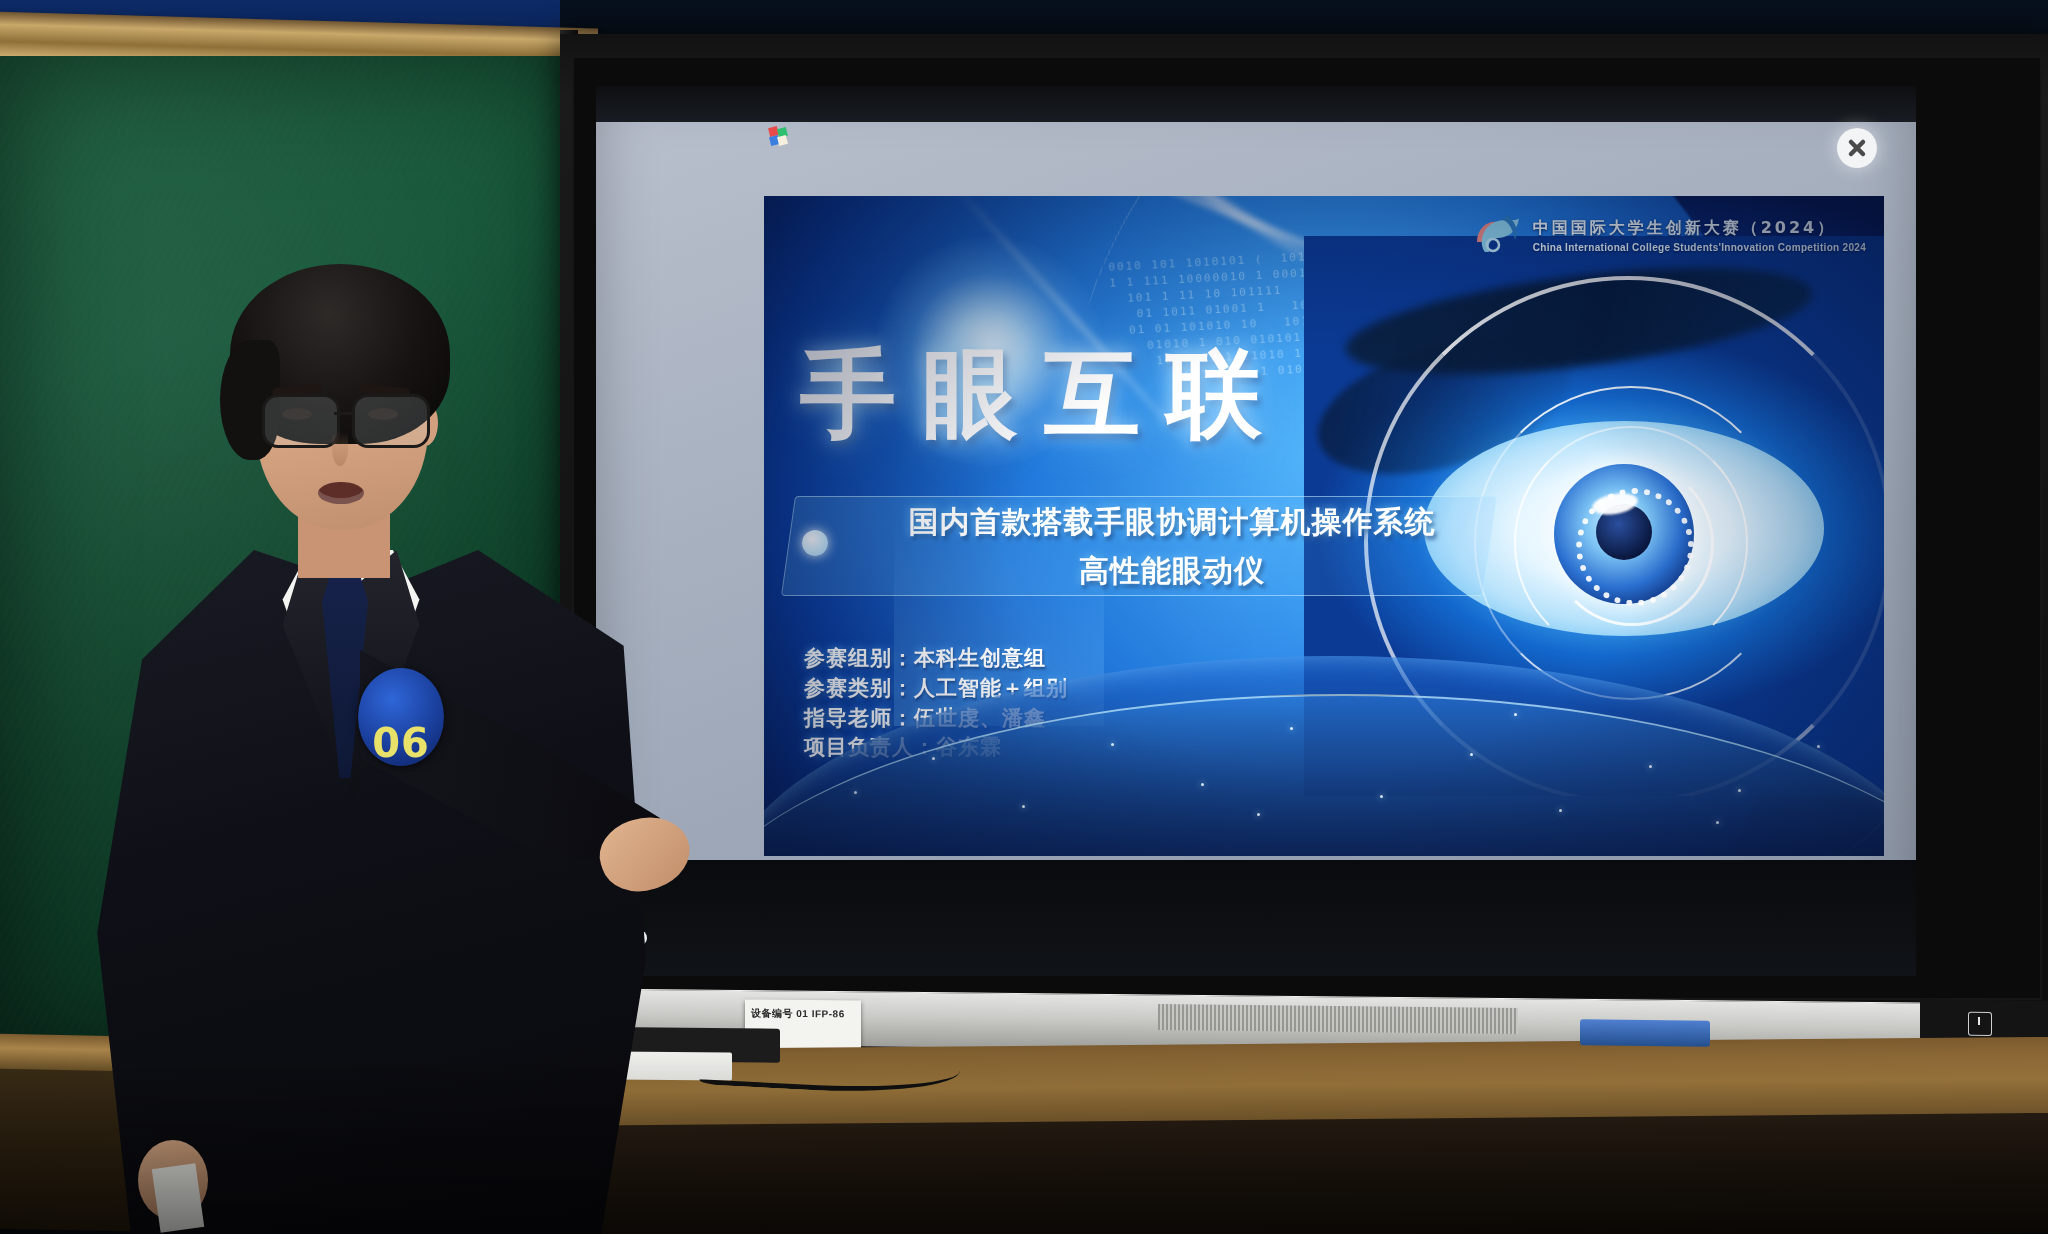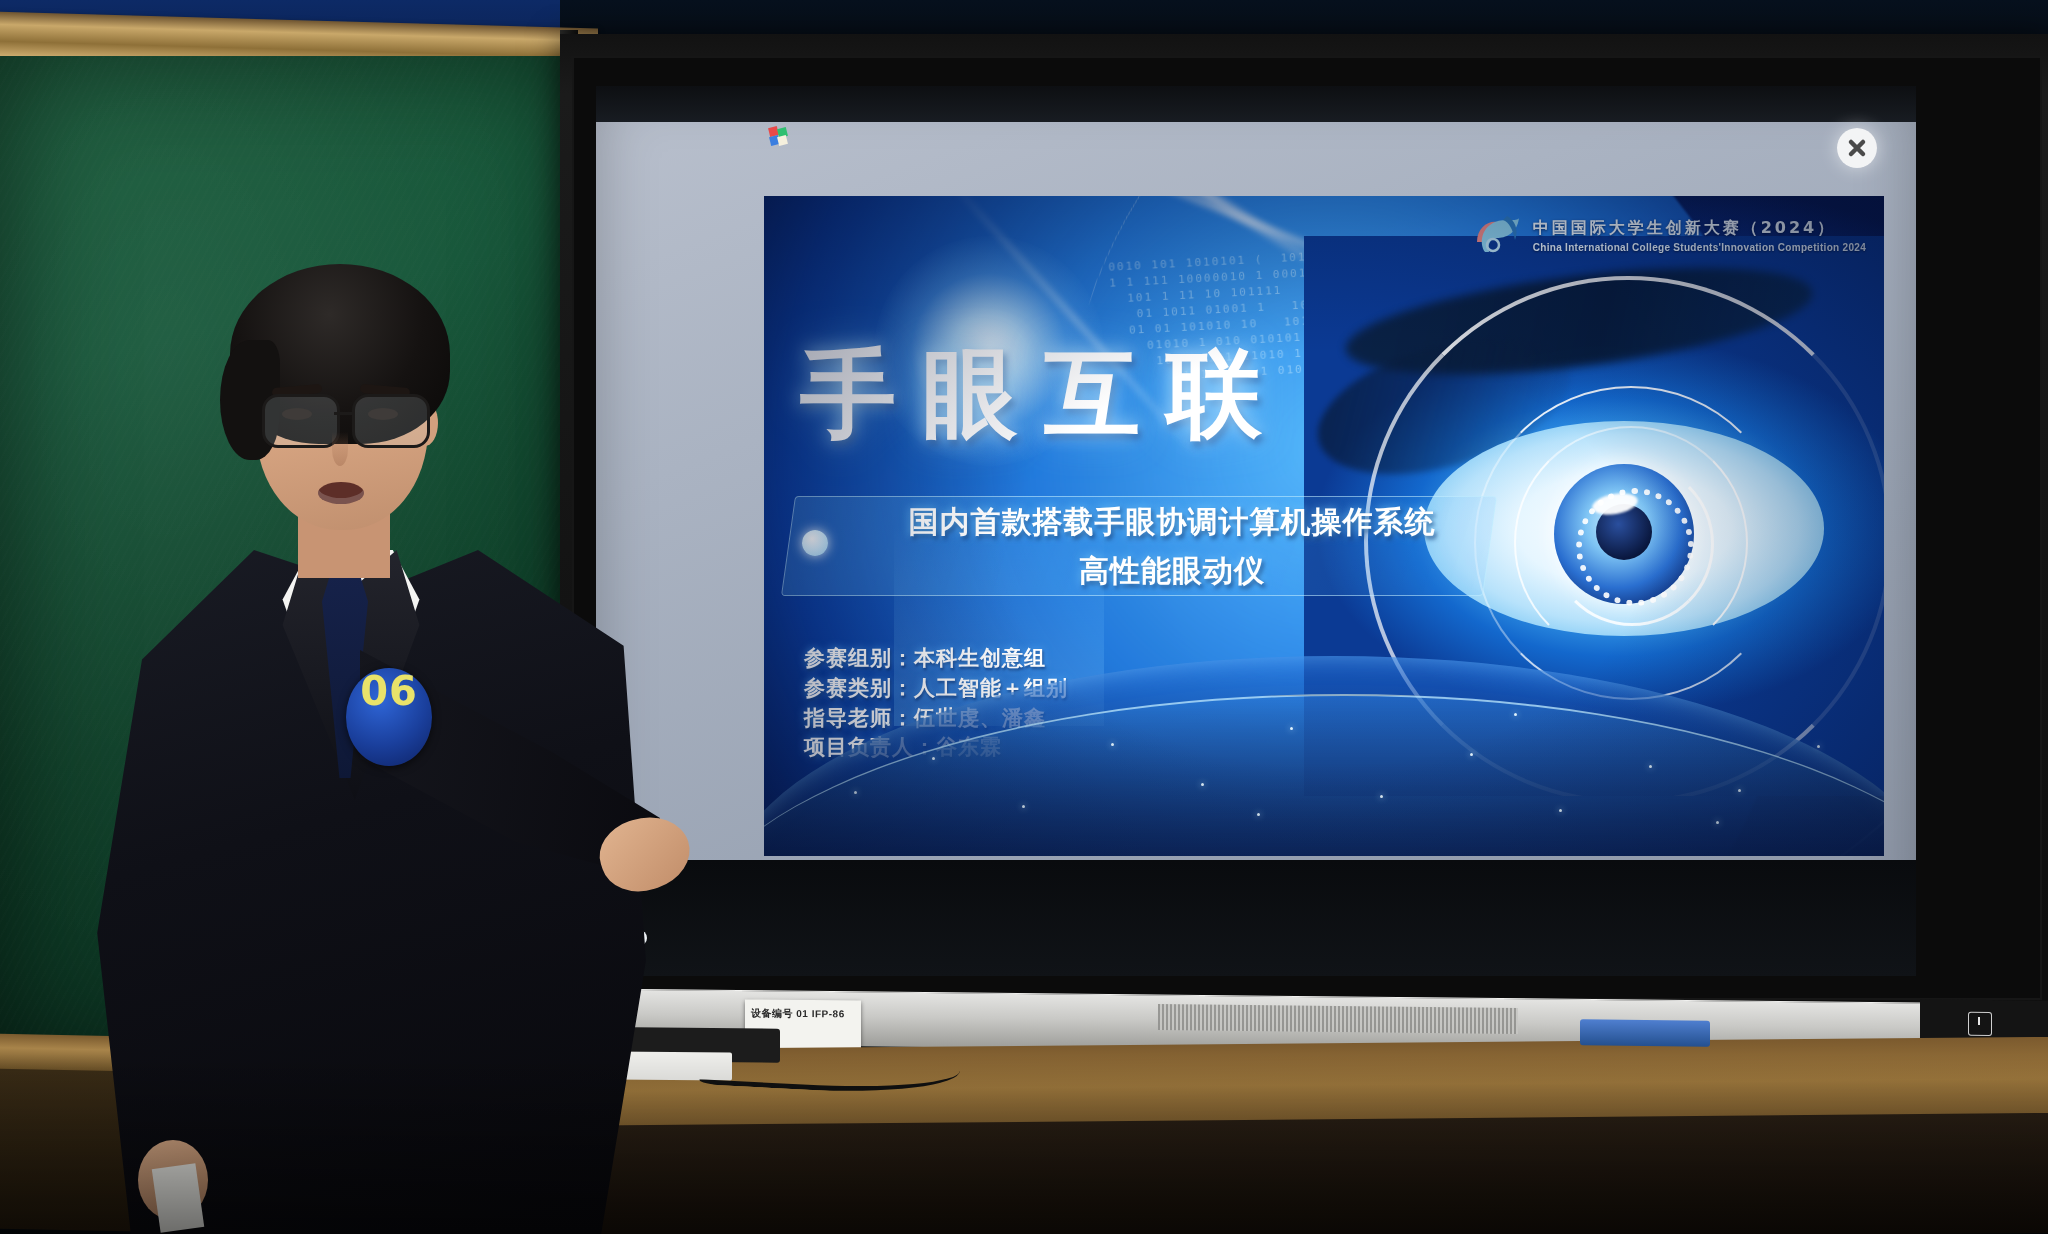--- a/index.html
+++ b/index.html
@@ -225,23 +225,23 @@
      clip-path:polygon(28% 0,72% 0,86% 26%,60% 100%,40% 100%,14% 26%);}
   .p-tie{position:absolute;left:262px;top:318px;width:46px;height:210px;
      background:linear-gradient(180deg,#16224a,#0e1836);
      clip-path:polygon(22% 0,78% 0,100% 16%,62% 100%,38% 100%,0 16%);}
   .p-suit{position:absolute;left:26px;top:300px;width:560px;height:684px;
      background:linear-gradient(165deg,#191b24 0%,#0f1017 40%,#08080c 100%);
      clip-path:polygon(30% 0, 52% 6%, 70% 0, 96% 14%, 100% 60%, 92% 100%, 8% 100%, 2% 56%, 10% 16%);}
   .p-lapel{position:absolute;left:196px;top:300px;width:190px;height:250px;
      background:linear-gradient(180deg,#23242c,#0e0f15);
      clip-path:polygon(26% 0, 50% 16%, 74% 0, 86% 30%, 52% 100%, 14% 30%);}
-  .p-badge{position:absolute;left:286px;top:418px;width:86px;height:98px;border-radius:50%;
+  .p-badge{position:absolute;left:298px;top:418px;width:86px;height:98px;border-radius:50%;
      background:radial-gradient(circle at 40% 32%, #2f66d8 0%, #1a3f9c 55%, #0d2163 100%);
-     box-shadow:0 2px 8px rgba(0,0,0,.6);display:flex;align-items:flex-start;justify-content:center;}
+     box-shadow:0 2px 8px rgba(0,0,0,.6);display:flex;align-items:flex-end;justify-content:center;}
   .p-badge b{font-size:40px;color:#e9e26a;font-weight:700;letter-spacing:1px;
      font-family:"DejaVu Sans","Liberation Sans",sans-serif;}
   .p-arm{position:absolute;left:300px;top:370px;width:300px;height:300px;
      background:linear-gradient(100deg,#15161d,#0a0a0f);
      clip-path:polygon(0 10%, 64% 44%, 100% 66%, 96% 86%, 52% 74%, 0 46%);}
   .p-hand{position:absolute;left:540px;top:568px;width:90px;height:72px;border-radius:46% 54% 50% 50%;
      background:linear-gradient(150deg,#e0b38f,#c28e6a);transform:rotate(-18deg);}
   .p-hand2{position:absolute;left:78px;top:890px;width:70px;height:80px;border-radius:50%;
      background:linear-gradient(160deg,#dcae8a,#bb8865);}
   .p-paper{position:absolute;left:96px;top:916px;width:44px;height:64px;background:#eeeee9;transform:rotate(-8deg);}

